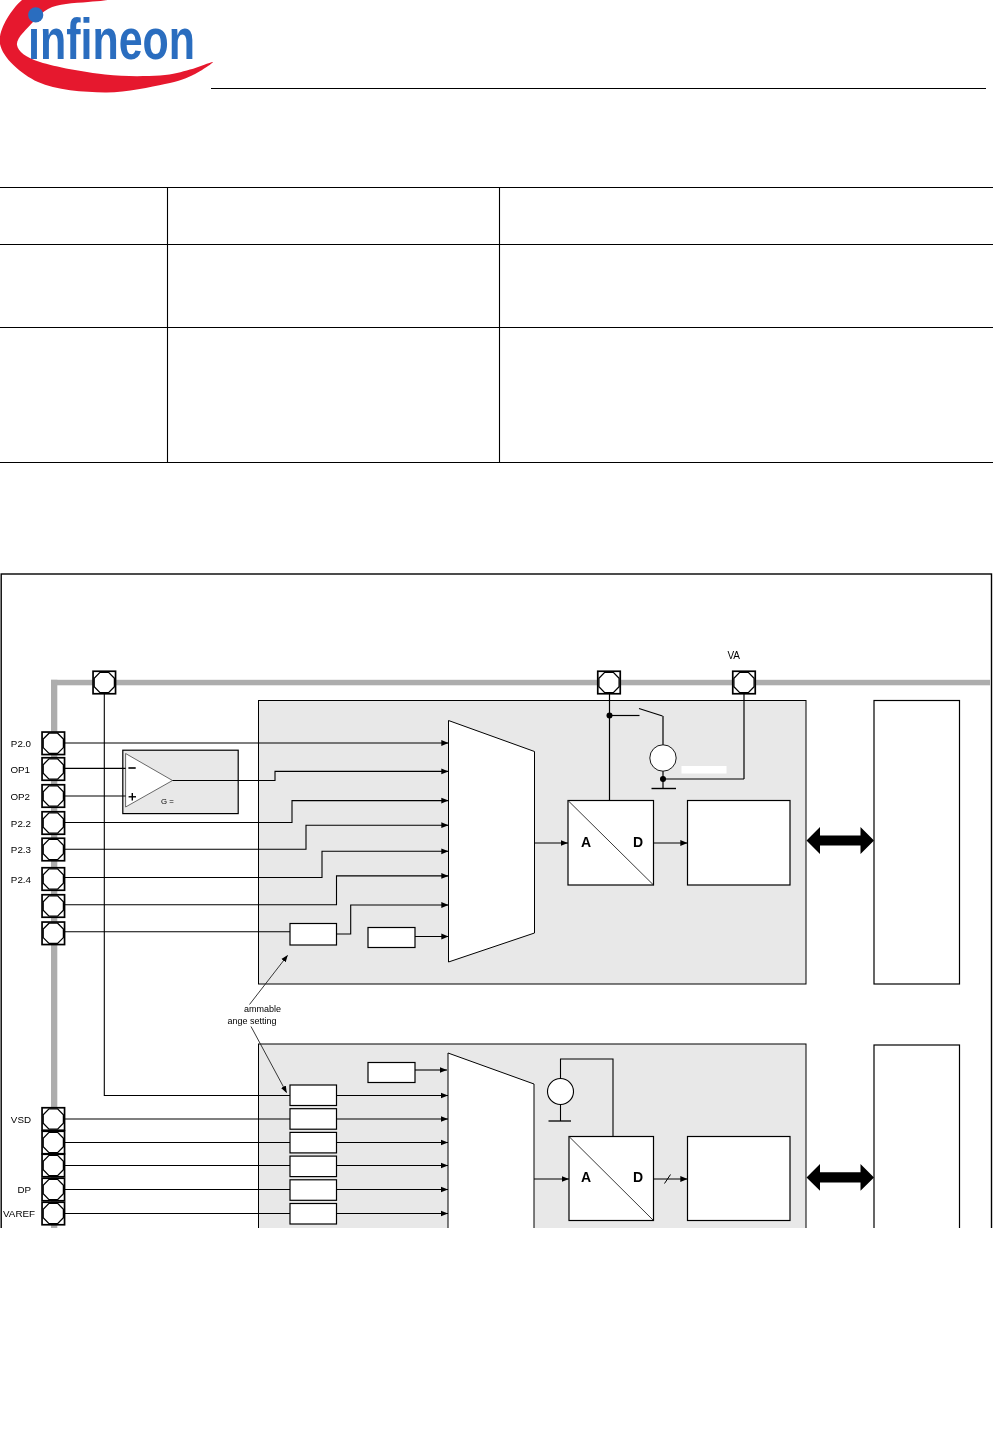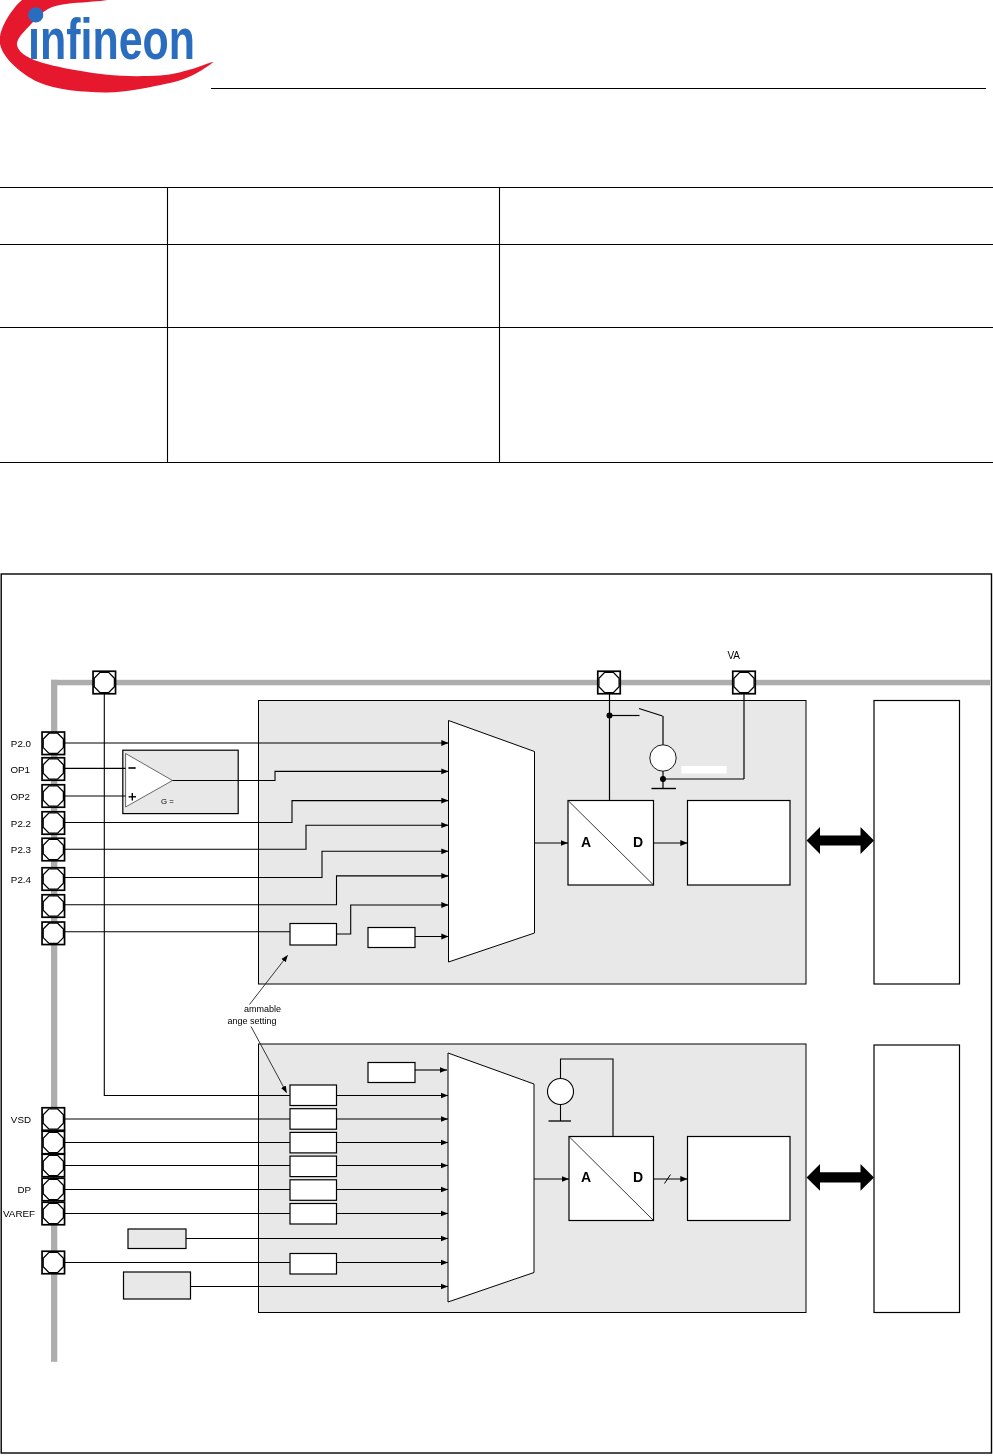--- a/index.html
+++ b/index.html
@@ -1,16 +1,16 @@
 <!DOCTYPE html>
 <html><head>
 <meta charset="utf-8">
 <style>
 html,body{margin:0;padding:0;background:#fff;}
-#page{position:relative;width:993px;height:1456px;overflow:hidden;font-family:"Liberation Sans",sans-serif;}
+#page{position:relative;width:993px;height:1228px;overflow:hidden;font-family:"Liberation Sans",sans-serif;}
 svg{position:absolute;top:0;left:0;}
 </style>
 </head>
 <body>
 <div id="page">
 <svg width="993" height="1456" viewBox="0 0 993 1456">
 <defs>
 <g id="pad">
   <rect x="-11.25" y="-11.25" width="22.5" height="22.5" fill="#fff" stroke="#000" stroke-width="1.7"></rect>
   <polygon points="-4.3,-10.1 4.3,-10.1 10.1,-4.3 10.1,4.3 4.3,10.1 -4.3,10.1 -10.1,4.3 -10.1,-4.3" fill="#fff" stroke="#000" stroke-width="1.3"></polygon>

